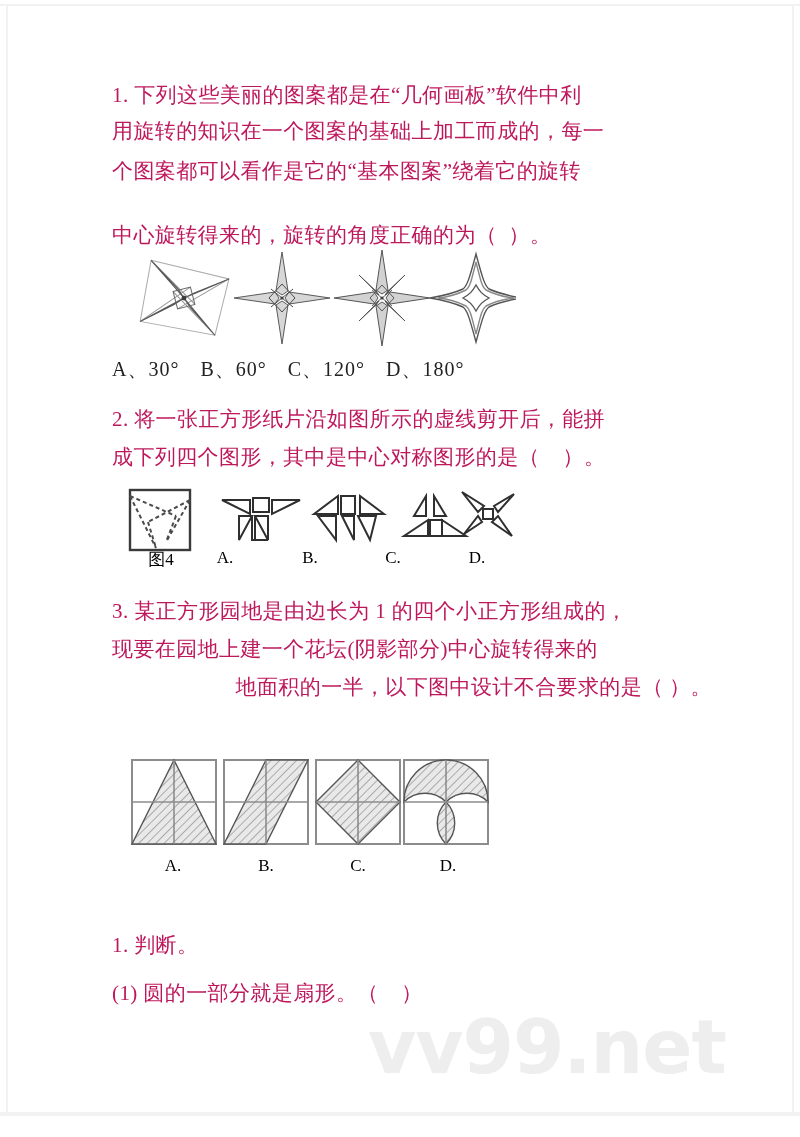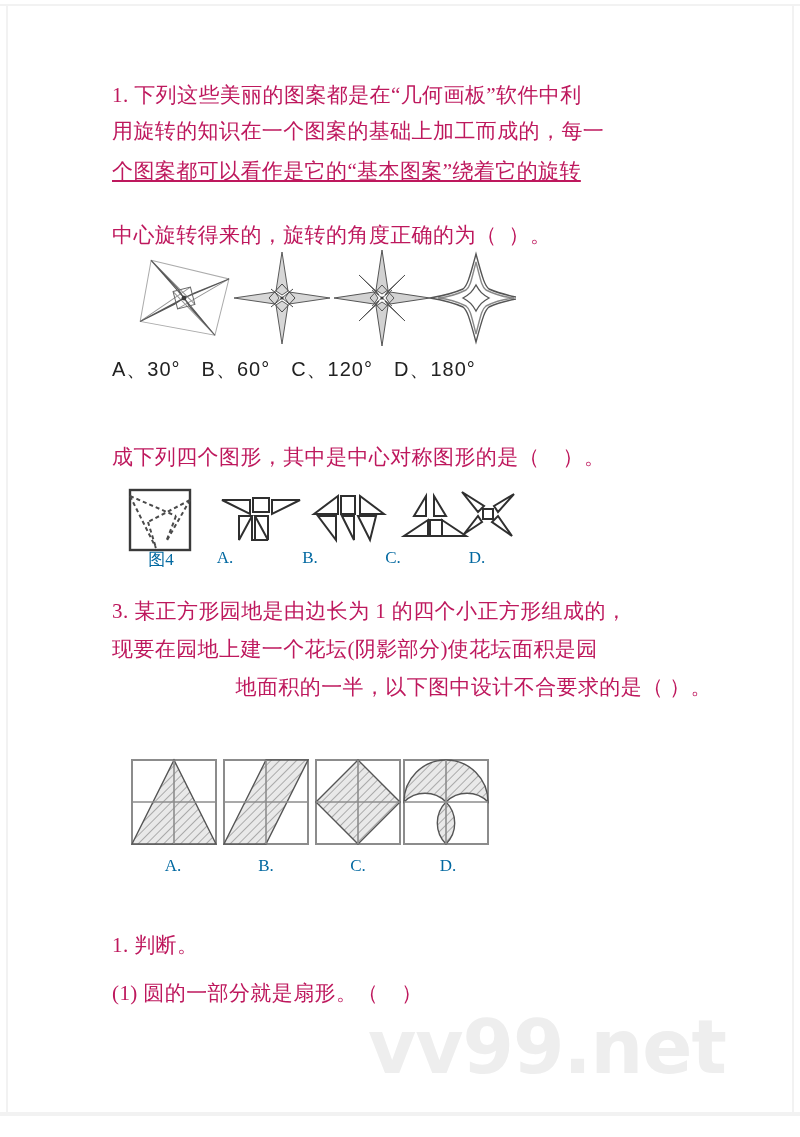--- a/index.html
+++ b/index.html
@@ -44,31 +44,31 @@
     line-height: 38px;
     letter-spacing: 0.4px;
     white-space: pre;
   }
   .q-block { left: 112px; width: 600px; }
 
   .opts {
     position: absolute;
     left: 112px;
     color: #222;
-    font-family: Liberation Sans, sans-serif;
+    font-family: Liberation Serif, serif;
     font-size: 20px;
     letter-spacing: 1px;
     white-space: pre;
   }
 
   .fig-label {
     position: absolute;
     font-family: "Liberation Serif", "DejaVu Serif", serif;
     font-size: 17px;
-    color: #0369a1;
+    color: #000000;
     text-align: center;
   }
 
   .figrow { position: absolute; }
 
   .watermark {
     position: absolute;
     left: 368px;
     top: 1004px;
     font-family: "DejaVu Sans", "Liberation Sans", sans-serif;
@@ -88,21 +88,21 @@
 
   <div class="page-edge edge-top"></div>
   <div class="page-edge edge-bottom"></div>
   <div class="page-edge edge-left"></div>
   <div class="page-edge edge-right"></div>
 
   <div class="content">
 
     <div class="ptext q-block" style="top:76px;">1. 下列这些美丽的图案都是在“几何画板”软件中利</div>
     <div class="ptext q-block" style="top:114px;font-family:Liberation Mono, monospace;">用旋转的知识在一个图案的基础上加工而成的，每一</div>
-    <div class="ptext q-block" style="top:152px;text-decoration:underline;">个图案都可以看作是它的“基本图案”绕着它的旋转</div>
+    <div class="ptext q-block" style="top:152px;">个图案都可以看作是它的“基本图案”绕着它的旋转</div>
     <div class="ptext q-block" style="top:190px;margin-top:26px;">中心旋转得来的，旋转的角度正确的为（  ）。</div>
 
     <div class="figrow" style="left:136px; top:248px;">
       <svg width="380" height="100" viewBox="0 0 380 100" aria-hidden="true">
         <defs>
           <linearGradient id="gstar" x1="0" y1="0" x2="1" y2="1">
             <stop offset="0%" stop-color="#c9c9c9"></stop>
             <stop offset="100%" stop-color="#a8a8a8"></stop>
           </linearGradient>
         </defs>
@@ -167,20 +167,21 @@
                      C -5,16 -6,11 -10,8 C -18,4 -28,1 -38,0
                      C -28,-1 -18,-4 -10,-8 C -6,-11 -5,-16 0,-36 Z" opacity="0.7"></path>
             <path d="M0,-13 C 4,-6 6,-4 13,0 C 6,4 4,6 0,13 C -4,6 -6,4 -13,0 C -6,-4 -4,-6 0,-13 Z"></path>
           </g>
         </g>
       </svg>
     </div>
 
     <div class="opts" style="top:356px;">A、30°　B、60°　C、120°　D、180°</div>
 
+    <div class="ptext q-block" style="top:400px;">2. 将一张正方形纸片沿如图所示的虚线剪开后，能拼</div>
     <div class="ptext q-block" style="top:438px;">成下列四个图形，其中是中心对称图形的是（    ）。</div>
 
     <div class="figrow" style="left:126px; top:486px;">
       <svg width="390" height="70" viewBox="0 0 390 70" aria-hidden="true">
 
         <g>
           <rect x="4" y="4" width="60" height="60" fill="#ffffff" stroke="#3a3a3a" stroke-width="2.4"></rect>
           <g stroke="#4a4a4a" stroke-width="2" stroke-dasharray="4 3" fill="none">
             <path d="M4,10 L 50,30"></path>
             <path d="M50,30 L 40,56"></path>
@@ -228,21 +229,21 @@
       </svg>
     </div>
 
     <div class="fig-label" style="left:130px; top:548px; width:62px;">图4</div>
     <div class="fig-label" style="left:200px; top:548px; width:50px;">A.</div>
     <div class="fig-label" style="left:285px; top:548px; width:50px;">B.</div>
     <div class="fig-label" style="left:368px; top:548px; width:50px;">C.</div>
     <div class="fig-label" style="left:452px; top:548px; width:50px;">D.</div>
 
     <div class="ptext q-block" style="top:592px;">3. 某正方形园地是由边长为 1 的四个小正方形组成的，</div>
-    <div class="ptext q-block" style="top:630px;">现要在园地上建一个花坛(阴影部分)使花坛面积是园</div>
+    <div class="ptext q-block" style="top:630px;">现要在园地上建一个花坛(阴影部分)中心旋转得来的</div>
     <div class="ptext q-block" style="top:668px;text-align:right;">地面积的一半，以下图中设计不合要求的是（ ）。</div>
 
     <div class="figrow" style="left:130px; top:754px;">
       <svg width="360" height="96" viewBox="0 0 360 96" aria-hidden="true">
         <defs>
           <pattern id="hatch" width="6" height="6" patternUnits="userSpaceOnUse" patternTransform="rotate(45)">
             <rect width="6" height="6" fill="#e9e9e9"></rect>
             <line x1="0" y1="0" x2="0" y2="6" stroke="#9a9a9a" stroke-width="1.6"></line>
           </pattern>
         </defs>

